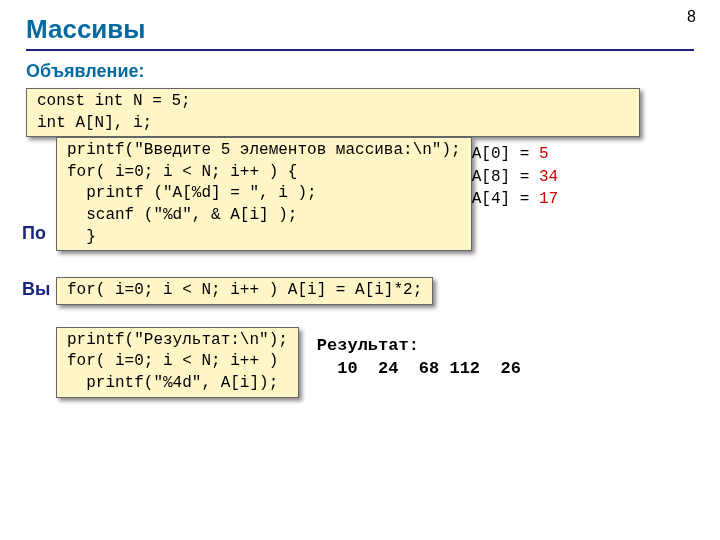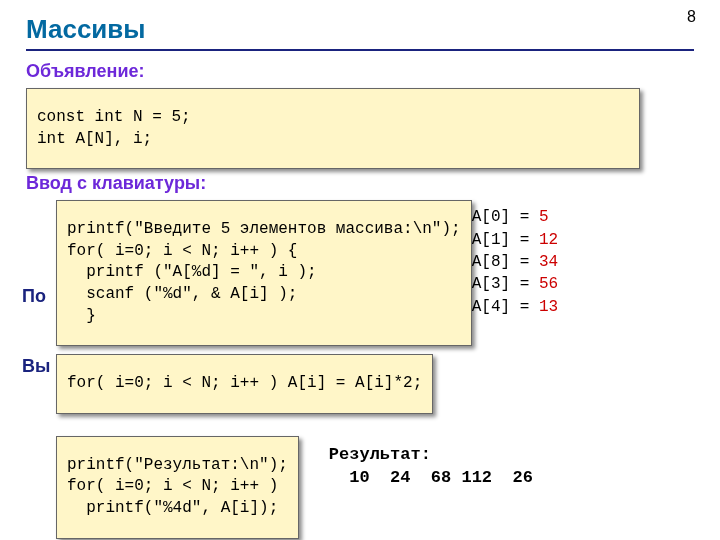--- a/index.html
+++ b/index.html
@@ -29,40 +29,40 @@
     font-size: 26px;
     font-weight: bold;
     color: #0369a1;
   }
   .rule {
     border: 0;
     border-top: 2px solid #1a237e;
     margin: 2px 0 10px 0;
   }
   .section-label {
-    color: #6d28d9;
+    color: #0369a1;
     font-weight: bold;
     font-size: 18px;
     margin: 6px 0 6px 0;
   }
   .bg-label {
     position: absolute;
     color: #1a237e;
     font-weight: bold;
     font-size: 18px;
     z-index: 0;
     text-align: right;
   }
   .code-box {
     position: relative;
     z-index: 1;
     background: #fff6c8;
     border: 1px solid #666;
     box-shadow: 3px 3px 4px rgba(0,0,0,0.45);
-    padding: 18px 10px;
+    padding: 2px 10px;
     font-family: "Courier New", monospace;
     font-size: 16px;
     line-height: 1.35;
     white-space: pre;
     display: inline-block;
   }
   .row {
     display: flex;
     align-items: flex-start;
   }
@@ -72,58 +72,55 @@
     line-height: 1.4;
     margin-top: 6px;
   }
   .side-row { white-space: pre; }
   .red { color: #cc0000; }
   .result-block {
     font-family: "Courier New", monospace;
     font-size: 17px;
     font-weight: bold;
     line-height: 1.35;
-    margin-left: 30px;
+    margin-left: 18px;
     margin-top: 8px;
     white-space: pre;
   }
 </style>
 </head>
 <body>
 
 <div class="page">
 
   <div class="page-num">8</div>
 
   <h1 class="title">Массивы</h1>
   <hr class="rule">
 
   <div class="section-label">Объявление:</div>
   <div class="code-box" style="width:592px;">const int N = 5;
 int A[N], i;</div>
 
-  <div class="section-label" style="margin-top:4px;">Ввод с клавиатуры:</div>
 
   <div class="row" style="position:relative;">
     <div class="bg-label" style="left:-4px; top:86px;">По</div>
     <div class="code-box" style="margin-left:30px;">printf("Введите 5 элементов массива:\n");
 for( i=0; i &lt; N; i++ ) {
   printf ("A[%d] = ", i );
   scanf ("%d", &amp; A[i] );
   }</div>
     <div class="side-list">
       <div class="side-row"><span>A[0] =</span> <span class="red">5</span></div>
-      <div class="side-row"><span>A[1] =</span> <span class="red">12</span></div>
       <div class="side-row"><span>A[8] =</span> <span class="red">34</span></div>
-      <div class="side-row"><span>A[3] =</span> <span class="red">56</span></div>
-      <div class="side-row"><span>A[4] =</span> <span class="red">13</span></div>
+      <div class="side-row"><span>A[4] =</span> <span class="red">17</span></div>
     </div>
   </div>
 
-  <div style="position:relative; margin-top:8px;">
+  <div style="position:relative; margin-top:26px;">
     <div class="bg-label" style="left:-4px; top:2px;">Вы</div>
     <div class="code-box" style="margin-left:30px;">for( i=0; i &lt; N; i++ ) A[i] = A[i]*2;</div>
   </div>
 
   <div class="row" style="margin-top:22px;">
     <div class="code-box" style="margin-left:30px;">printf("Результат:\n");
 for( i=0; i &lt; N; i++ )
   printf("%4d", A[i]);</div>
     <div class="result-block"><span>Результат:</span>
 <span>  10  24  68 112  26</span></div>

